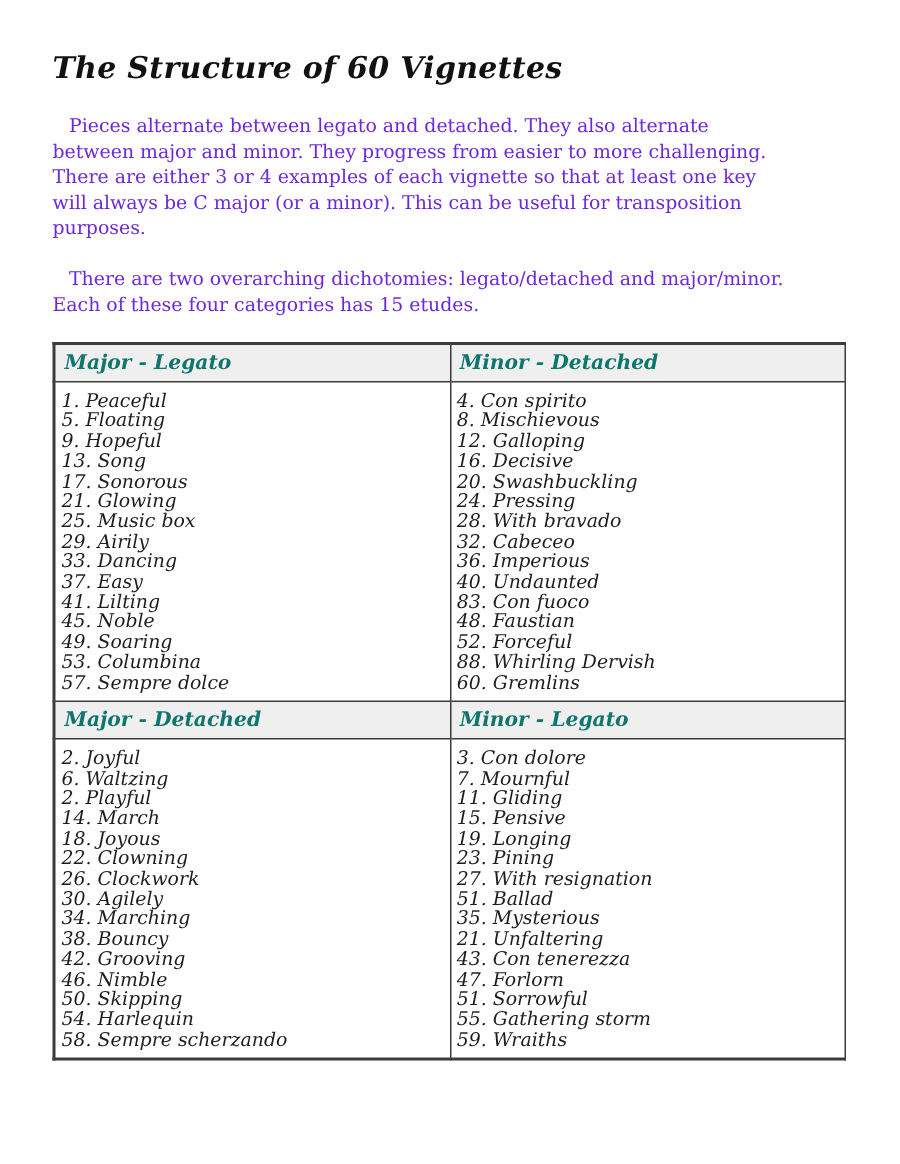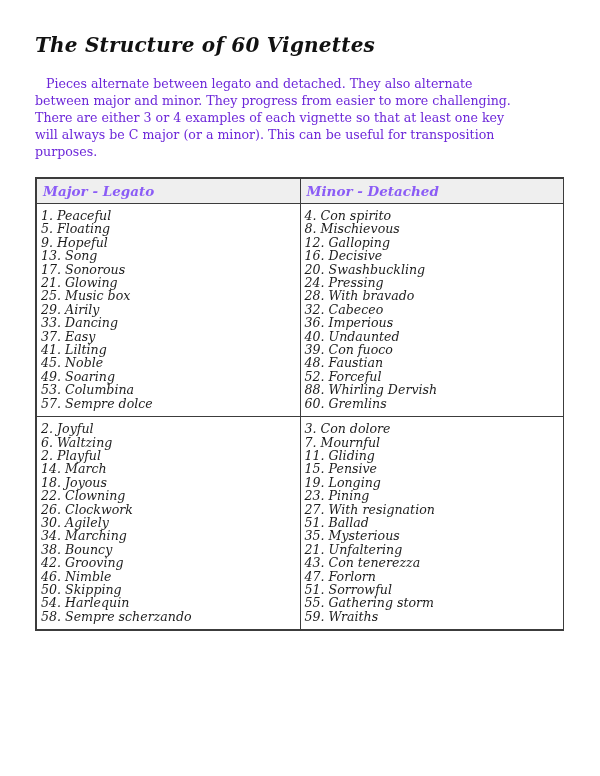--- a/index.html
+++ b/index.html
@@ -47,21 +47,21 @@
     width: 50%;
     vertical-align: top;
   }
   .vignette-table th {
     background: #efefef;
     font-size: 13.5px;
     font-weight: bold;
     font-style: italic;
     text-align: left;
     padding: 4px 6px 4px 6px;
-    color: #8b5cf6;
+    color: #0f766e;
   }
   .vignette-table td {
     padding: 5px 6px 6px 4px;
     background: #ffffff;
   }
   .etude-item {
     font-size: 12.6px;
     line-height: 13.4px;
     white-space: nowrap;
     color: #1d1d1d;
@@ -70,20 +70,21 @@
 </style>
 </head>
 <body>
 
 <div class="page">
 
   <h1 class="doc-title">The Structure of 60 Vignettes</h1>
 
   <p class="doc-paragraph">Pieces alternate between legato and detached. They also alternate between major and minor. They progress from easier to more challenging. There are either 3 or 4 examples of each vignette so that at least one key will always be C major (or a minor). This can be useful for transposition purposes.</p>
 
+  <p class="doc-paragraph">There are two overarching dichotomies: legato/detached and major/minor. Each of these four categories has 15 etudes.</p>
 
   <table class="vignette-table">
     <tbody>
       <tr>
         <th>Major - Legato</th>
         <th>Minor - Detached</th>
       </tr>
       <tr>
         <td>
             <div class="etude-item">1. Peaceful</div>
@@ -106,26 +107,30 @@
             <div class="etude-item">4. Con spirito</div>
             <div class="etude-item">8. Mischievous</div>
             <div class="etude-item">12. Galloping</div>
             <div class="etude-item">16. Decisive</div>
             <div class="etude-item">20. Swashbuckling</div>
             <div class="etude-item">24. Pressing</div>
             <div class="etude-item">28. With bravado</div>
             <div class="etude-item">32. Cabeceo</div>
             <div class="etude-item">36. Imperious</div>
             <div class="etude-item">40. Undaunted</div>
-            <div class="etude-item">39. Con fuoco</div>
+            <div class="etude-item">83. Con fuoco</div>
             <div class="etude-item">48. Faustian</div>
             <div class="etude-item">52. Forceful</div>
             <div class="etude-item">88. Whirling Dervish</div>
             <div class="etude-item">60. Gremlins</div>
           </td>
+      </tr>
+      <tr>
+        <th>Major - Detached</th>
+        <th>Minor - Legato</th>
       </tr>
       <tr>
         <td>
             <div class="etude-item">2. Joyful</div>
             <div class="etude-item">6. Waltzing</div>
             <div class="etude-item">2. Playful</div>
             <div class="etude-item">14. March</div>
             <div class="etude-item">18. Joyous</div>
             <div class="etude-item">22. Clowning</div>
             <div class="etude-item">26. Clockwork</div>

